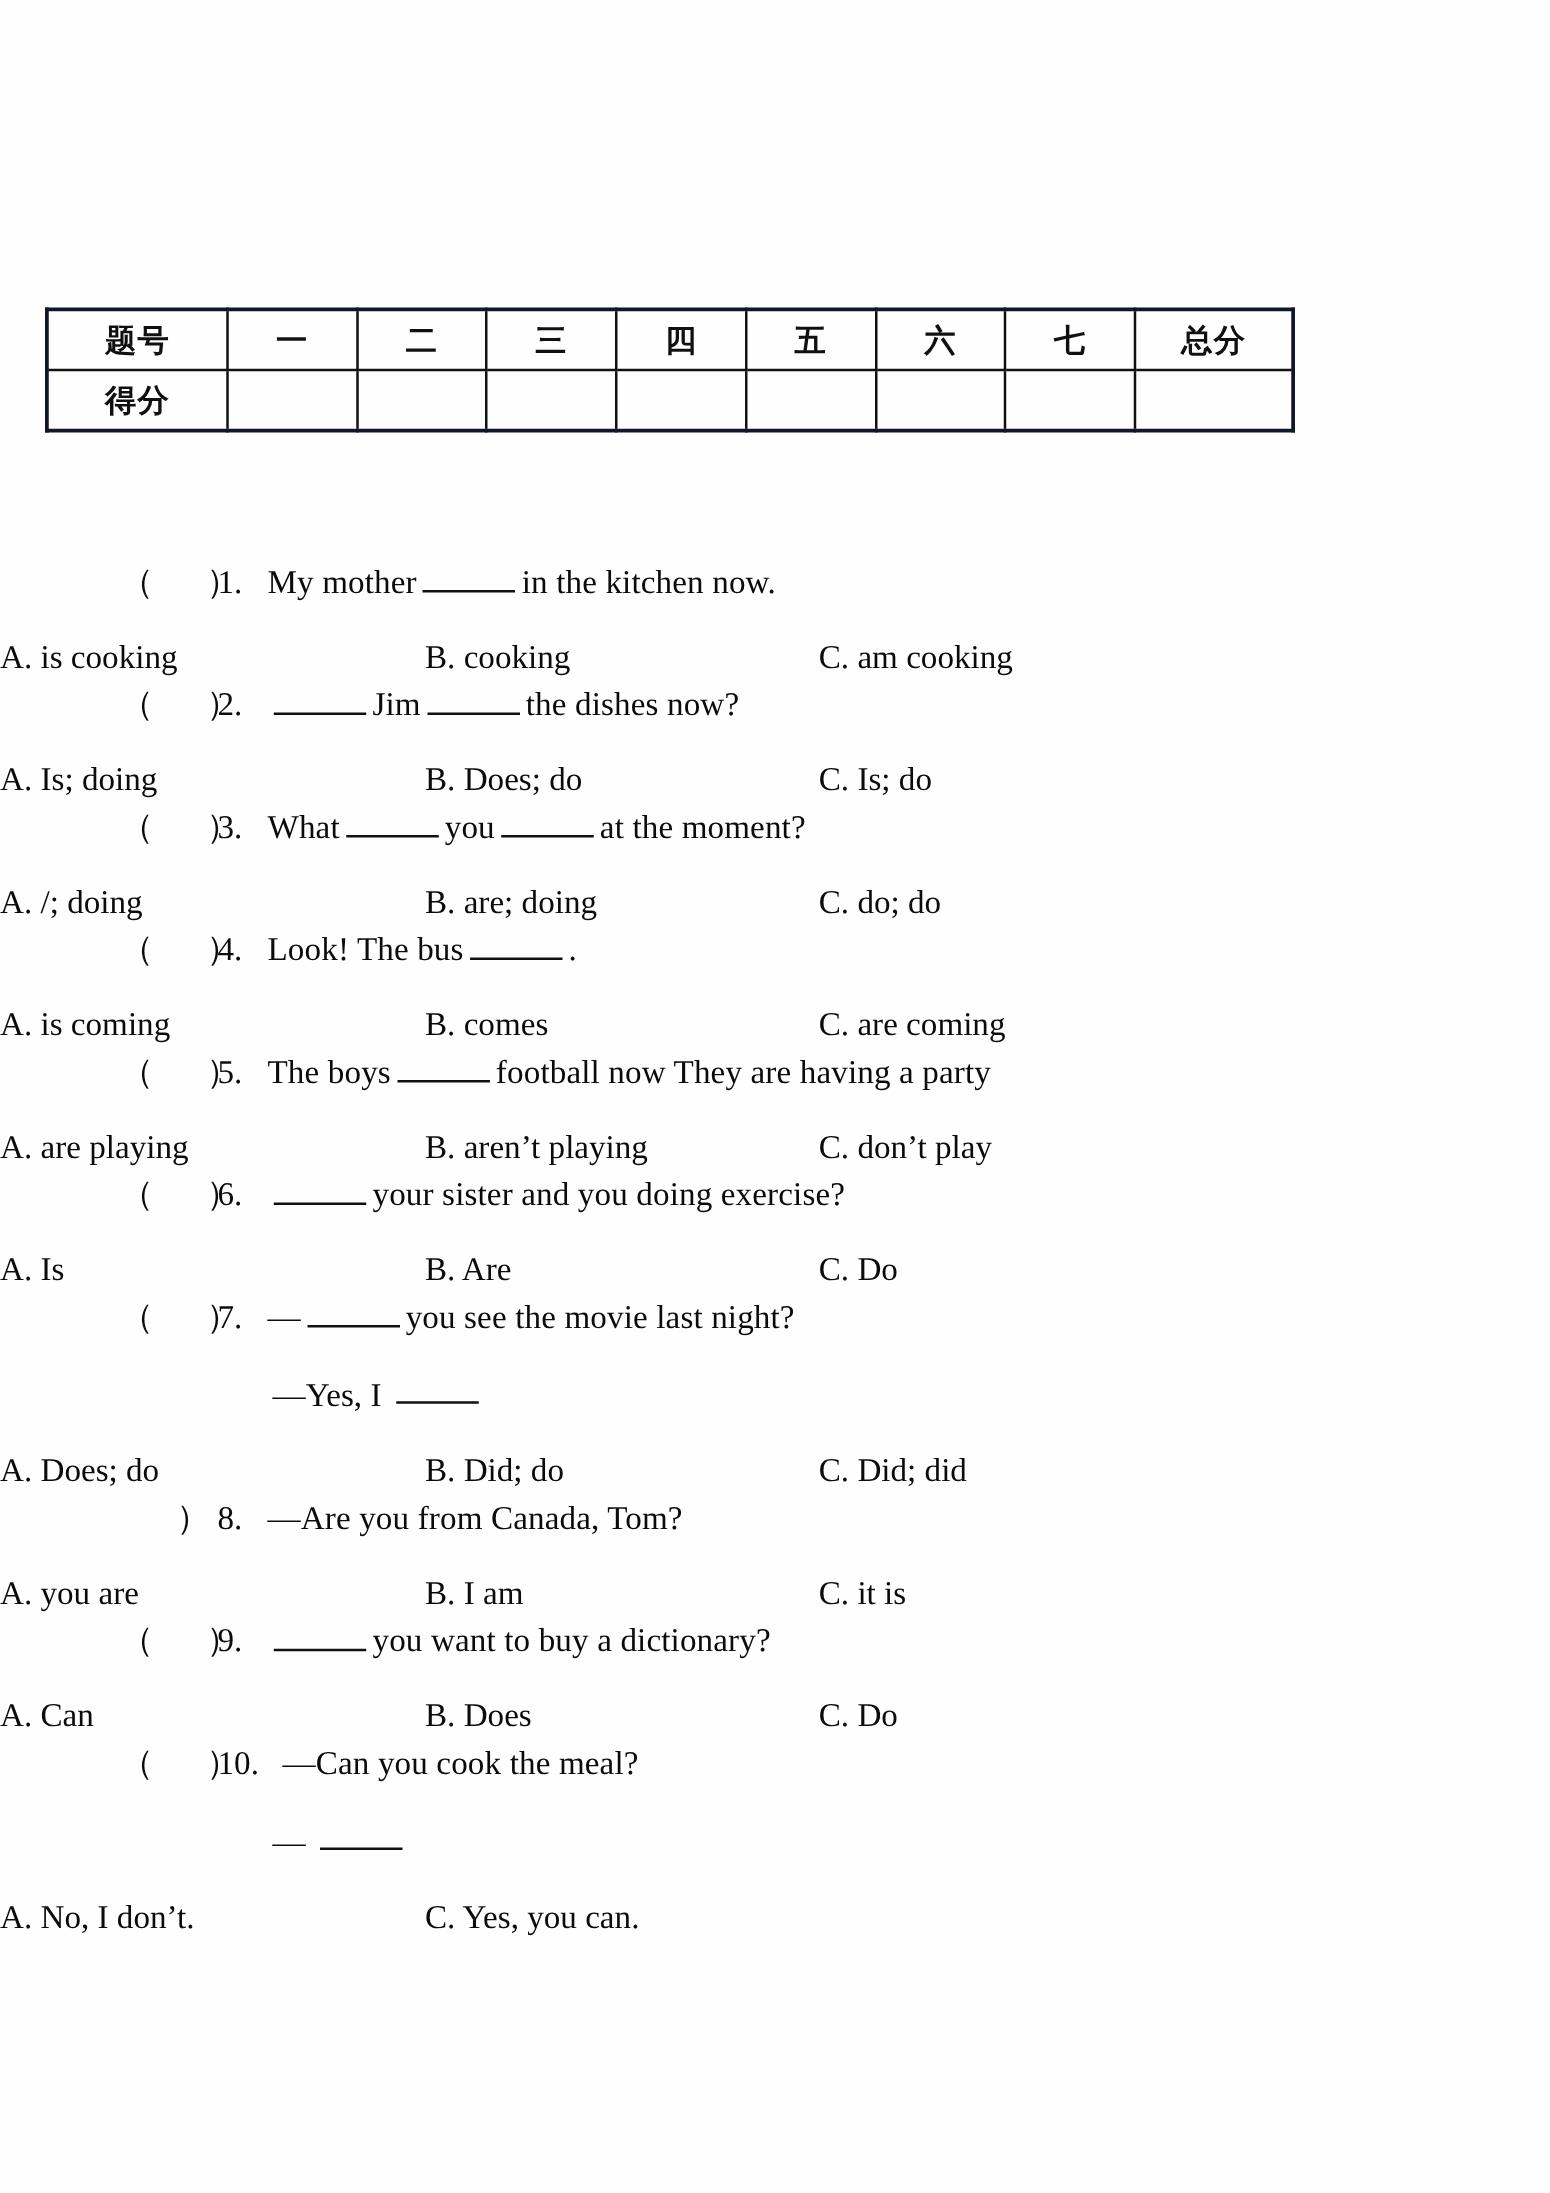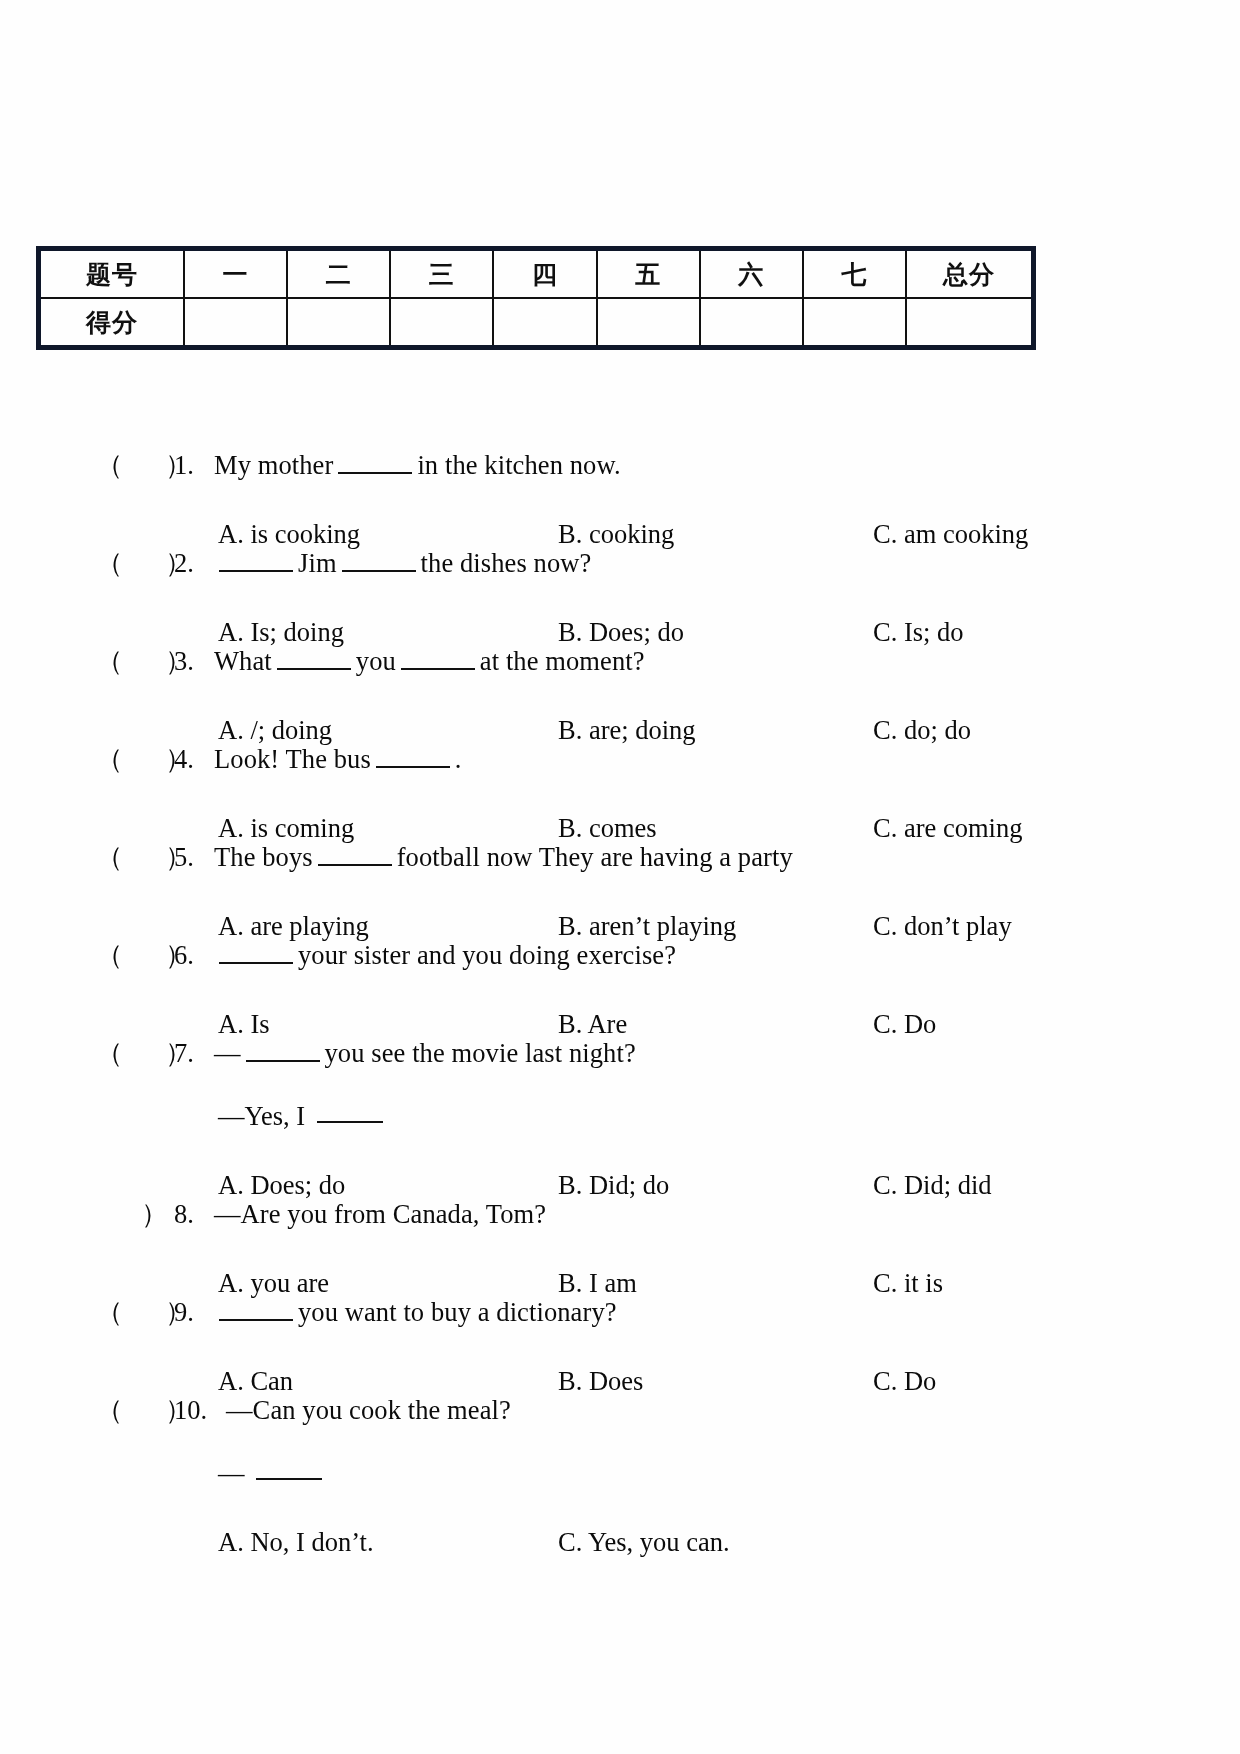--- a/index.html
+++ b/index.html
@@ -41,21 +41,21 @@
     letter-spacing: 1px;
     color: #101010;
   }
   table.score-table tr td:first-child {
     width: 140px;
   }
   table.score-table td.lastcol {
     width: 122px;
   }
   table.score-table {
-    border: 5px solid #0f172a;
+    border: 3px solid #0f172a;
     padding-left: 36px;
   }
 
   
   .section-heading {
     position: absolute;
     left: 30px;
     top: 400px;
     font-family: "DejaVu Sans", "Liberation Sans", sans-serif;
     font-weight: bold;
@@ -113,24 +113,23 @@
   .q-second-line {
     padding-left: 218px;
     font-size: 26.5px;
     height: 49px;
     line-height: 1.0;
     white-space: nowrap;
     margin-top: 14px;
   }
   .q-options {
     display: flex;
-    padding-left: 218px;
     font-size: 26.5px;
     height: 49px;
-    align-items: flex-end;
+    align-items: center;
     white-space: nowrap;
   }
   .opt-a { width: 340px; flex: 0 0 340px; }
   .opt-b { width: 315px; flex: 0 0 315px; }
   .opt-c { flex: 0 0 auto; }
   .dash { letter-spacing: 0; }
 </style>
 </head>
 <body>
 

